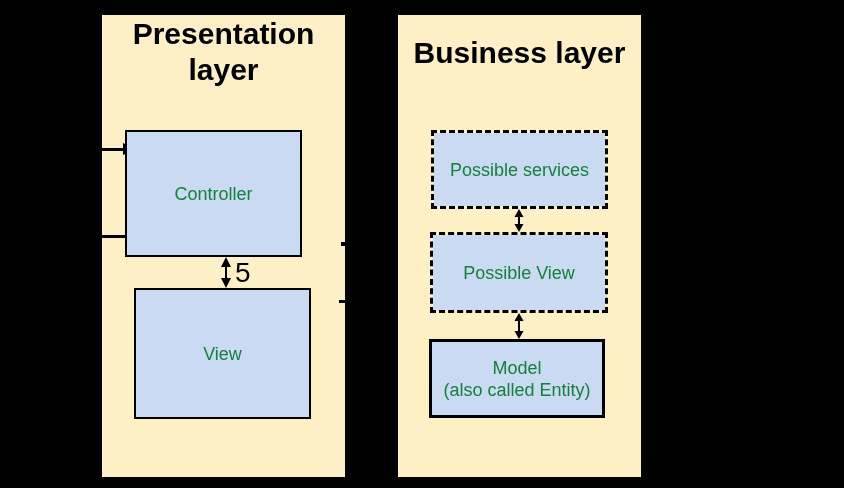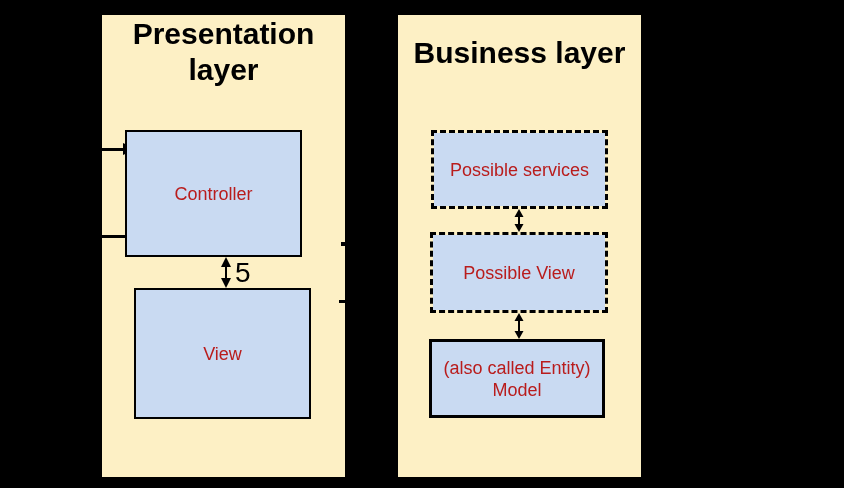--- a/index.html
+++ b/index.html
@@ -43,21 +43,21 @@
     position: absolute;
     background: #c9daf2;
     background-clip: padding-box;
     box-sizing: border-box;
     display: flex;
     align-items: center;
     justify-content: center;
     text-align: center;
     font-size: 18px;
     line-height: 22px;
-    color: #b91c1c;
+    color: #15803d;
   }
   .node.solid  { border: 2px solid #000000; }
   .node.solid-thick { border: 3px solid #000000; }
   .node.dashed { border: 3px dashed #000000; }
 
   #box-controller { left: 23px; top: 115px; width: 177px; height: 127px; }
   #box-view       { left: 32px; top: 273px; width: 177px; height: 131px; }
 
   #box-services { left: 33px; top: 115px; width: 177px; height: 79px; }
   #box-daos     { left: 32px; top: 217px; width: 178px; height: 81px; }
@@ -154,19 +154,19 @@
     </div>
 
     <svg class="varrow" id="arrow-daos-model" width="14" height="26" viewBox="0 0 14 26">
       <line x1="7" y1="3" x2="7" y2="23" stroke="#000000" stroke-width="2"></line>
       <polygon points="7,0 2.5,8 11.5,8" fill="#000000"></polygon>
       <polygon points="7,26 2.5,18 11.5,18" fill="#000000"></polygon>
     </svg>
 
     <div class="node solid-thick" id="box-model">
       <span>
+        <span class="model-label-line">Model</span>
         <span class="model-label-line">(also called Entity)</span>
-        <span class="model-label-line">Model</span>
       </span>
     </div>
   </div>
 
 </div>
 
 </body></html>

